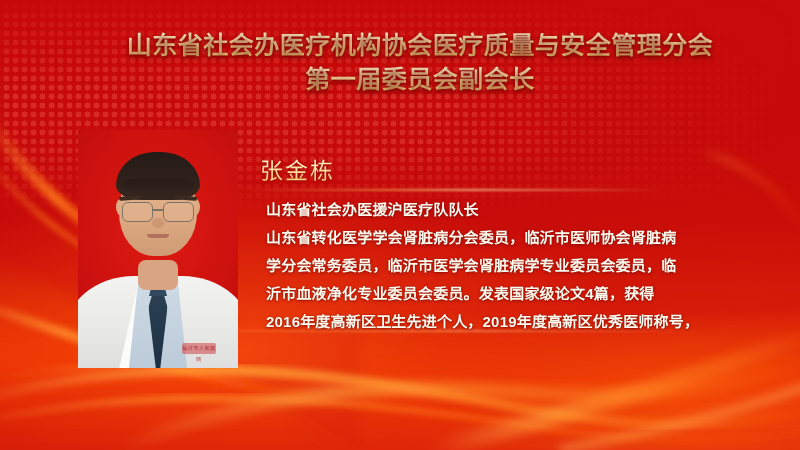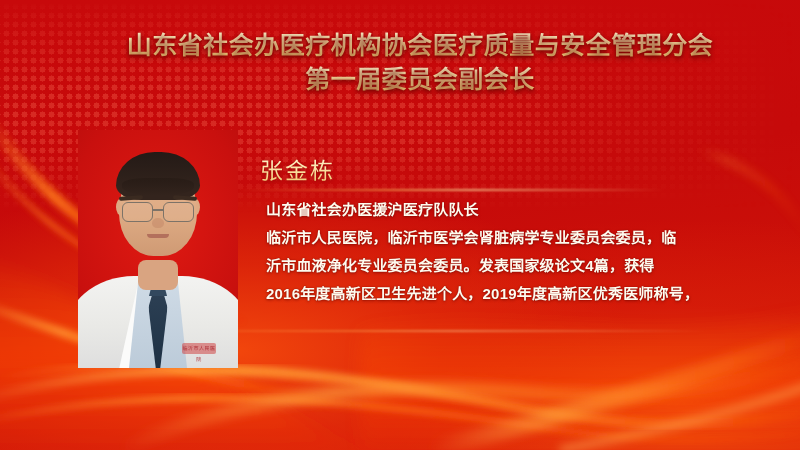--- a/index.html
+++ b/index.html
@@ -411,18 +411,19 @@
       <div class="p-nose"></div>
       <div class="p-mouth"></div>
       <div class="p-badge">临沂市人民医院</div>
     </div>
   </div>
 
   <div class="name">张金栋</div>
 
   <div class="bio">
     <div class="bio-line">山东省社会办医援沪医疗队队长</div>
-    <div class="bio-line">临沂市人民医院，临沂市医学会肾脏病学专业委员会委员，临</div>
+    <div class="bio-line">山东省转化医学学会肾脏病分会委员，临沂市医师协会肾脏病</div>
+    <div class="bio-line">学分会常务委员，临沂市医学会肾脏病学专业委员会委员，临</div>
     <div class="bio-line">沂市血液净化专业委员会委员。发表国家级论文4篇，获得</div>
     <div class="bio-line">2016年度高新区卫生先进个人，2019年度高新区优秀医师称号，</div>
   </div>
 
 </div>
 
 </body></html>

